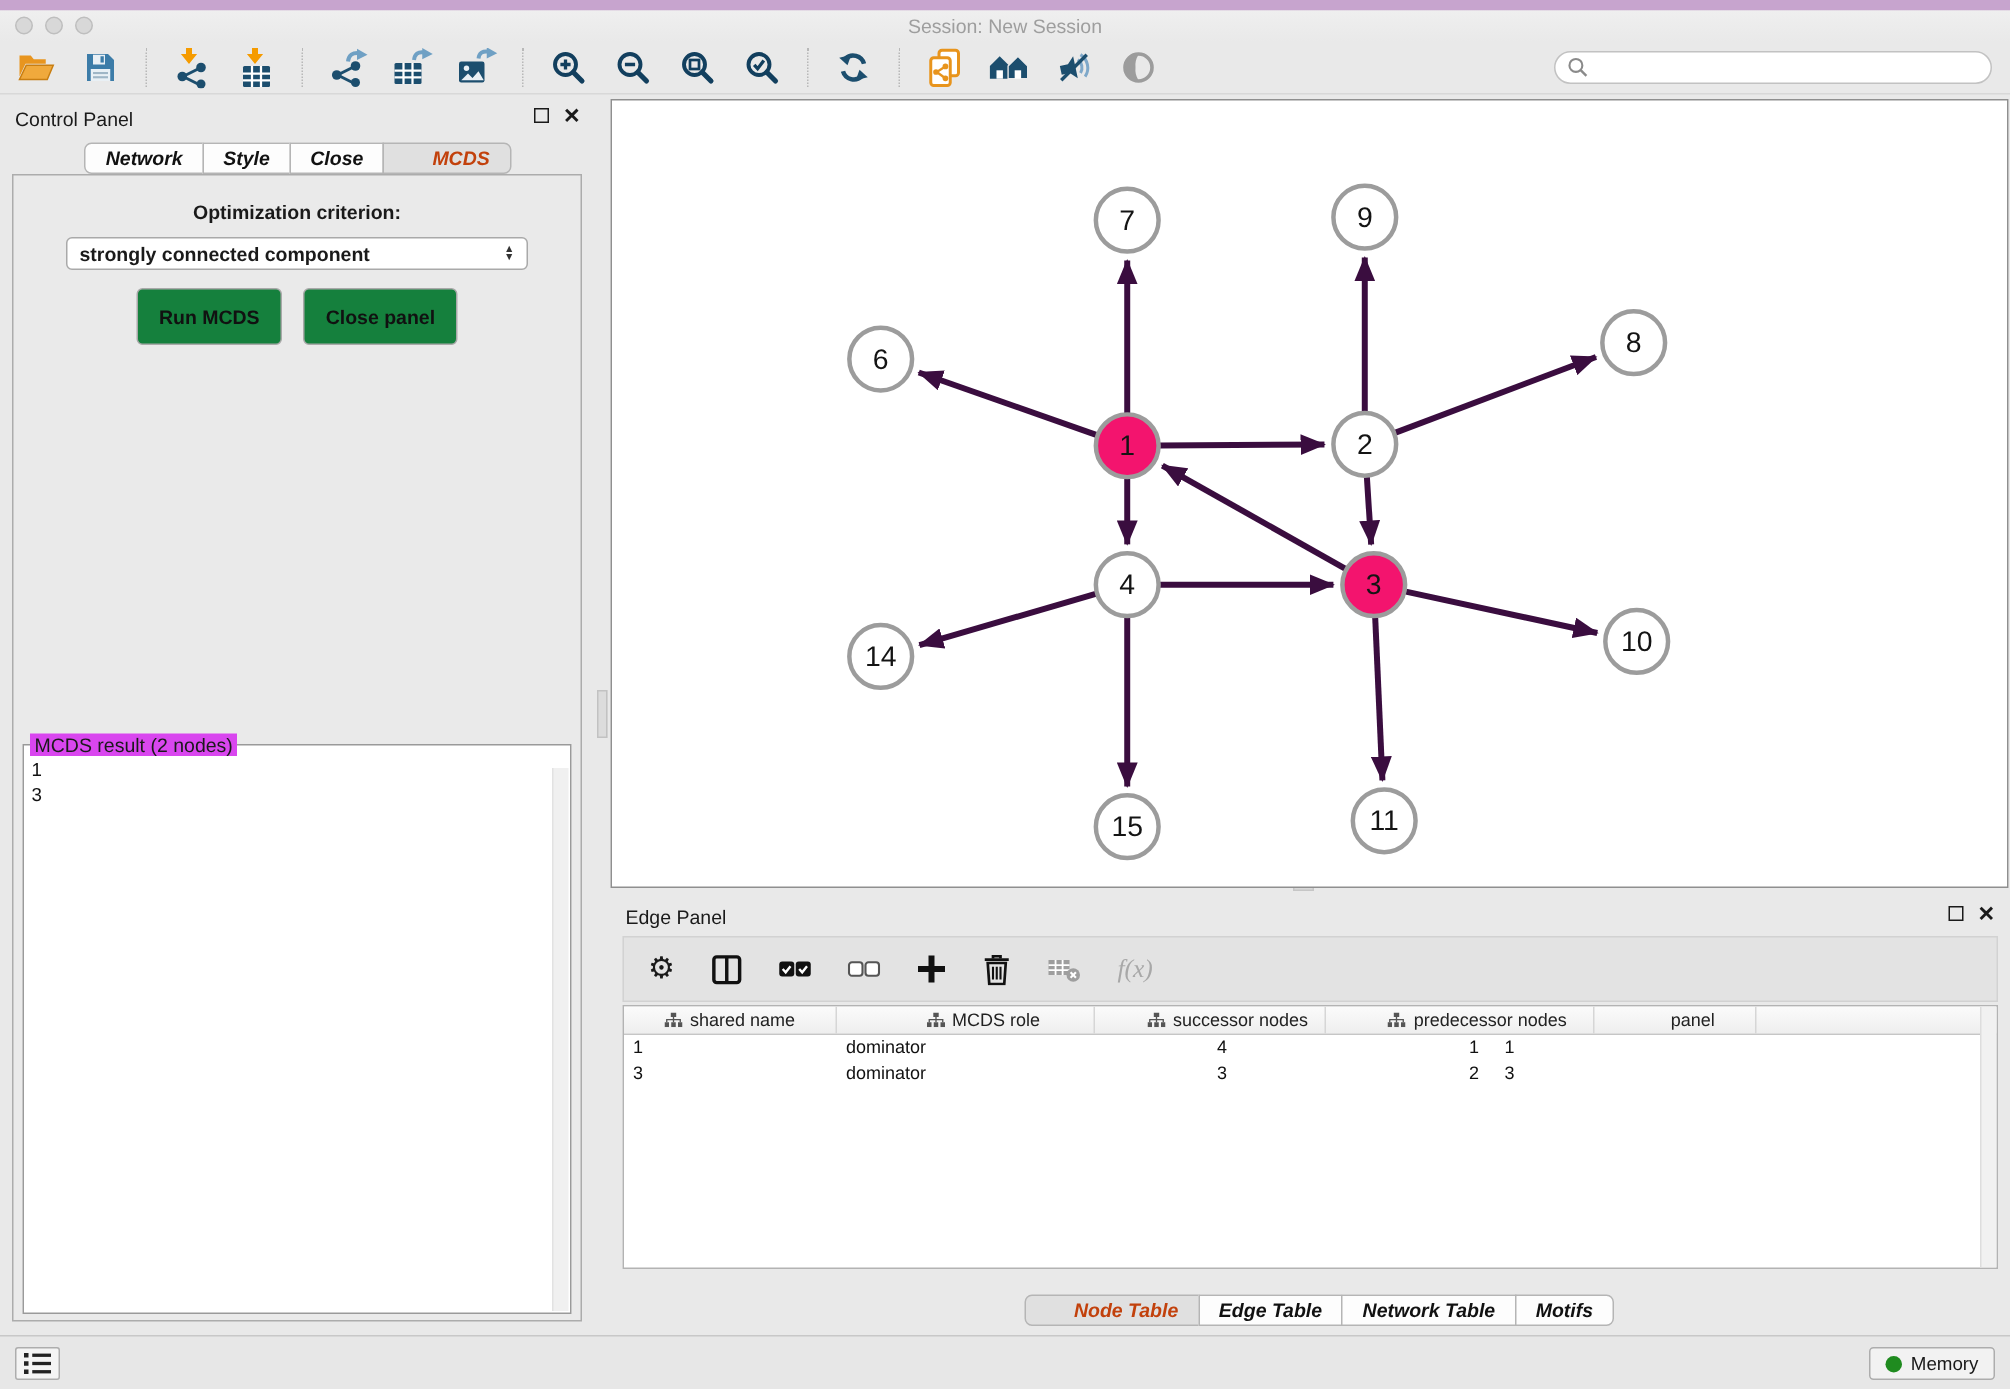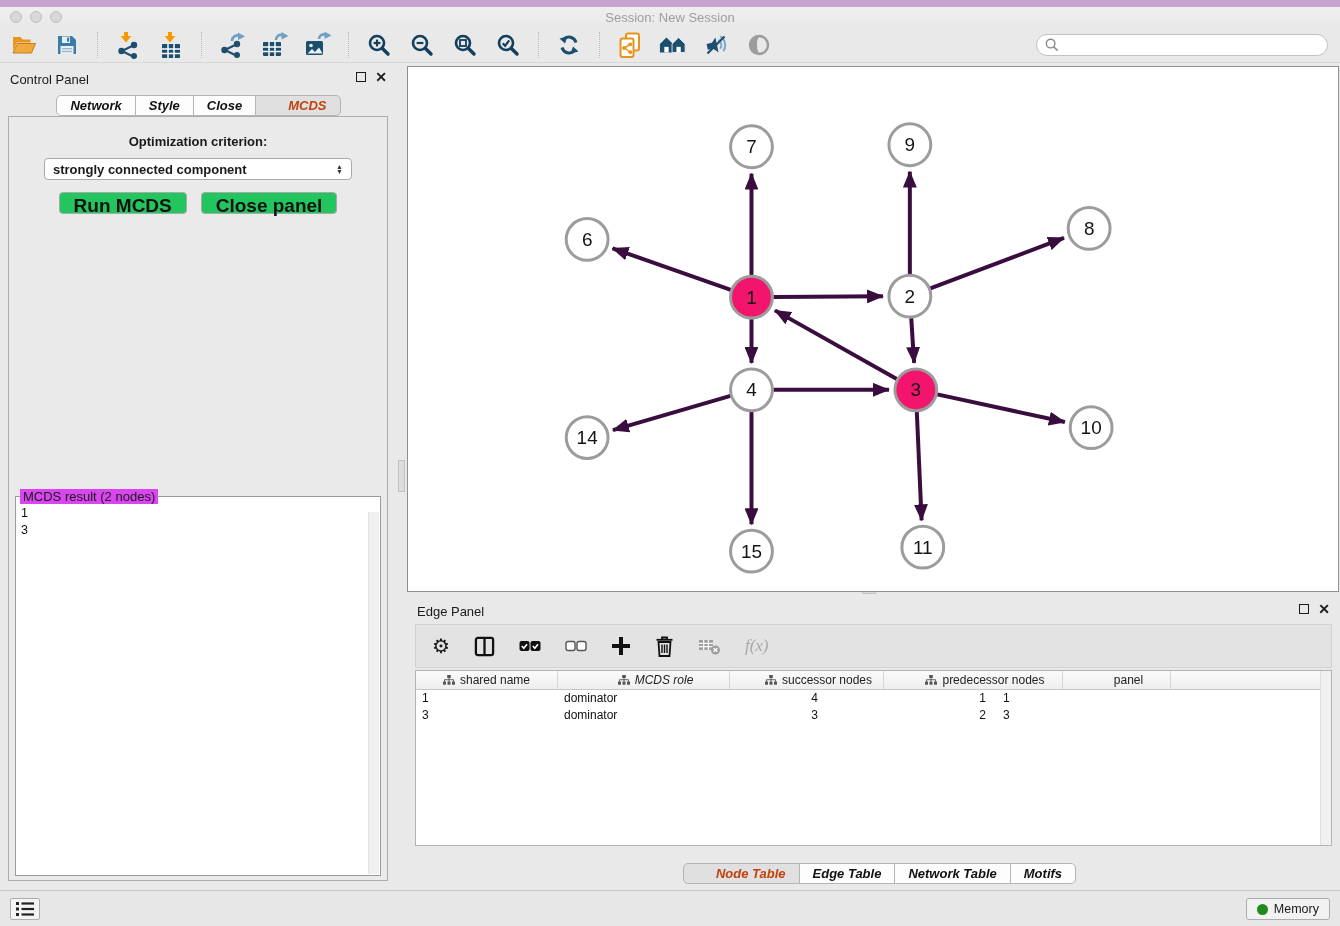--- a/index.html
+++ b/index.html
@@ -33,21 +33,21 @@
   .seg-tab { background:#FDFDFD; border:1px solid #B5B5B5; margin-left:-1px; padding:2px 13px 3px; font-size:13px; font-weight:700; color:#111; height:21px; white-space:nowrap;font-style:italic; }
   .seg-tab:first-child { border-radius:5px 0 0 5px; margin-left:0; }
   .seg-tab:last-child { border-radius:0 5px 5px 0; }
   .seg-tab.selected { background:#E0E0E0; color:#c2410c;padding-left:32px; }
 
   #cp-box { position:absolute; left:8px; right:9px; top:52px; bottom:9px; border:1px solid #ACACAC; background:#EAEAEA; }
   #opt-label { margin-top:17px; text-align:center; font-weight:700; font-size:13px; }
   #criterion-dd { margin:9px auto 0; width:308px; height:22px; background:#fff; border:1px solid #A9A9A9; border-radius:4px; display:flex; align-items:center; padding:0 8px; font-size:13px; font-weight:700; }
   #criterion-dd .spin { margin-left:auto; display:flex; flex-direction:column; line-height:5px; font-size:7px; color:#333; }
   .btn-row { display:flex; justify-content:center; gap:14px; margin-top:12px; }
-  .aqua-btn { background:#22c55e; border:1px solid #A9A9A9; border-radius:4px; font-size:19px; font-weight:700; font-family:inherit; padding:2px 14px; height:22px; color:#111; }
+  .aqua-btn { background:#15803d; border:1px solid #A9A9A9; border-radius:4px; font-size:13px; font-weight:700; font-family:inherit; padding:2px 14px; height:38px; color:#111; }
 
   #mcds-result { position:absolute; left:6px; right:6px; top:372px; bottom:4px; border:1px solid #9A9A9A; background:#fff; }
   #mcds-result legend { font-size:13px; margin-left:4px; padding:0 3px; background:#d946ef; }
   #result-text { position:absolute; left:5px; top:1px; font-size:12.5px; line-height:17px; white-space:pre; color:#111; }
   #result-scroll { position:absolute; right:1px; top:8px; bottom:1px; width:11px; background:#F0F0F0; border-left:1px solid #E2E2E2; }
 
   
   #v-split-handle { position:absolute; left:398px; top:460px; width:7px; height:32px; background:#DCDCDC; border:1px solid #C2C2C2; }
   #h-split-handle { position:absolute; left:862px; top:589px; width:14px; height:5px; background:#D8D8D8; border:1px solid #C6C6C6; }
 
@@ -449,21 +449,21 @@
             <g fill="#555">
               <rect x="4.2" y="0" width="3.6" height="3"></rect>
               <rect x="0" y="6.5" width="3" height="3.2"></rect>
               <rect x="4.5" y="6.5" width="3" height="3.2"></rect>
               <rect x="9" y="6.5" width="3" height="3.2"></rect>
             </g>
             <path d="M6 3v1.7M1.5 6.5V4.7h9v1.8M6 4.7v1.8" stroke="#555" stroke-width="0.9" fill="none"></path>
           </svg>
           <span>shared name</span>
         </div>
-        <div class="th" style="width: 148px; font-style: italic;">
+        <div class="th" style="width: 148px;">
           <svg width="12" height="10" viewBox="0 0 12 10">
             <g fill="#555">
               <rect x="4.2" y="0" width="3.6" height="3"></rect>
               <rect x="0" y="6.5" width="3" height="3.2"></rect>
               <rect x="4.5" y="6.5" width="3" height="3.2"></rect>
               <rect x="9" y="6.5" width="3" height="3.2"></rect>
             </g>
             <path d="M6 3v1.7M1.5 6.5V4.7h9v1.8M6 4.7v1.8" stroke="#555" stroke-width="0.9" fill="none"></path>
           </svg>
           <span>MCDS role</span>

